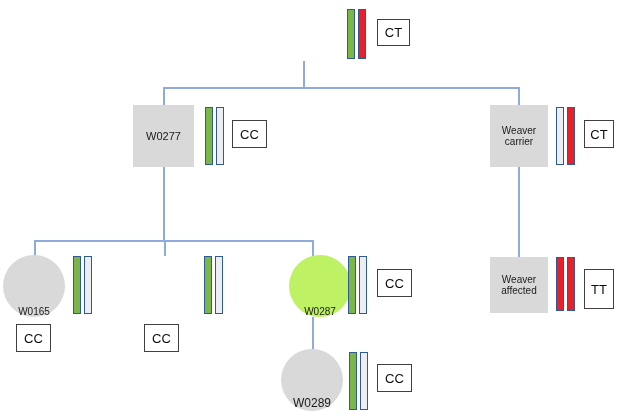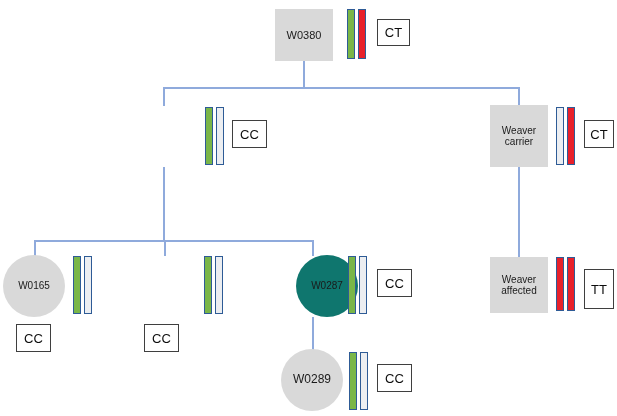--- a/index.html
+++ b/index.html
@@ -34,21 +34,21 @@
     background: #d9d9d9;
     color: #1a1a1a;
     display: flex;
     align-items: center;
     justify-content: center;
     text-align: center;
     line-height: 1.15;
     box-sizing: border-box;
   }
   .node.square { border-radius: 0; }
-  .node.circle { border-radius: 50%; }
+  .node.circle { border-radius: 50%; align-items: flex-end; }
   .node .nlabel {
     display: block;
     width: 100%;
     white-space: pre-line;
   }
 
   
   .bars {
     position: absolute;
     display: flex;
@@ -85,29 +85,29 @@
     <div class="conn h" style="left: 163px; top: 87px; width: 356px; background: rgb(143, 170, 220);"></div>
     <div class="conn v" style="left: 163px; top: 87px; height: 19px; background: rgb(143, 170, 220);"></div>
     <div class="conn v" style="left: 518px; top: 87px; height: 19px; background: rgb(143, 170, 220);"></div>
     <div class="conn v" style="left: 163px; top: 167px; height: 73px; background: rgb(143, 170, 220);"></div>
     <div class="conn h" style="left: 34px; top: 240px; width: 279px; background: rgb(143, 170, 220);"></div>
     <div class="conn v" style="left: 34px; top: 240px; height: 16px; background: rgb(143, 170, 220);"></div>
     <div class="conn v" style="left: 164px; top: 240px; height: 16px; background: rgb(143, 170, 220);"></div>
     <div class="conn v" style="left: 312px; top: 240px; height: 16px; background: rgb(143, 170, 220);"></div>
     <div class="conn v" style="left: 518px; top: 167px; height: 91px; background: rgb(143, 170, 220);"></div>
     <div class="conn v" style="left: 312px; top: 317px; height: 33px; background: rgb(143, 170, 220);"></div>
-    <div class="node square" style="left: 275px; top: 9px; width: 58px; height: 52px; font-size: 11px; background: rgb(217, 217, 217);">
-      <span class="nlabel">W0380</span>
-    </div>
     <div class="bars" style="left: 347px; top: 9px; height: 50px;">
       <div class="bar green" style="border-color: rgb(46, 91, 150); background: rgb(122, 182, 72);"></div>
       <div class="bar red" style="border-color: rgb(46, 91, 150); background: rgb(232, 32, 42);"></div>
     </div>
     <div class="geno" style="left: 377px; top: 19px; width: 33px; height: 27px; font-size: 13px; border-color: rgb(63, 63, 63);">
       <span>CT</span>
+    </div>
+    <div class="node square" style="left: 133px; top: 105px; width: 61px; height: 62px; font-size: 11px; background: rgb(217, 217, 217);">
+      <span class="nlabel">W0277</span>
     </div>
     <div class="bars" style="left: 205px; top: 107px; height: 58px;">
       <div class="bar green" style="border-color: rgb(46, 91, 150); background: rgb(122, 182, 72);"></div>
       <div class="bar blank" style="border-color: rgb(46, 91, 150); background: rgb(236, 238, 241);"></div>
     </div>
     <div class="geno" style="left: 232px; top: 120px; width: 35px; height: 28px; font-size: 13px; border-color: rgb(63, 63, 63);">
       <span>CC</span>
     </div>
     <div class="node square" style="left: 490px; top: 105px; width: 58px; height: 62px; font-size: 10px; background: rgb(217, 217, 217);">
       <span class="nlabel">Weaver
@@ -130,21 +130,21 @@
     <div class="geno" style="left: 16px; top: 324px; width: 35px; height: 28px; font-size: 13px; border-color: rgb(63, 63, 63);">
       <span>CC</span>
     </div>
     <div class="bars" style="left: 204px; top: 256px; height: 58px;">
       <div class="bar green" style="border-color: rgb(46, 91, 150); background: rgb(122, 182, 72);"></div>
       <div class="bar blank" style="border-color: rgb(46, 91, 150); background: rgb(236, 238, 241);"></div>
     </div>
     <div class="geno" style="left: 144px; top: 324px; width: 35px; height: 28px; font-size: 13px; border-color: rgb(63, 63, 63);">
       <span>CC</span>
     </div>
-    <div class="node circle" style="left: 296px; top: 255px; width: 62px; height: 62px; font-size: 10px; background: #0f766e;">
+    <div class="node circle" style="left: 289px; top: 255px; width: 62px; height: 62px; font-size: 10px; background: #bef264;">
       <span class="nlabel">W0287</span>
     </div>
     <div class="bars" style="left: 348px; top: 256px; height: 58px;">
       <div class="bar green" style="border-color: rgb(46, 91, 150); background: rgb(122, 182, 72);"></div>
       <div class="bar blank" style="border-color: rgb(46, 91, 150); background: rgb(236, 238, 241);"></div>
     </div>
     <div class="geno" style="left: 377px; top: 269px; width: 35px; height: 28px; font-size: 13px; border-color: rgb(63, 63, 63);">
       <span>CC</span>
     </div>
     <div class="node square" style="left: 490px; top: 257px; width: 58px; height: 56px; font-size: 10px; background: rgb(217, 217, 217);">

